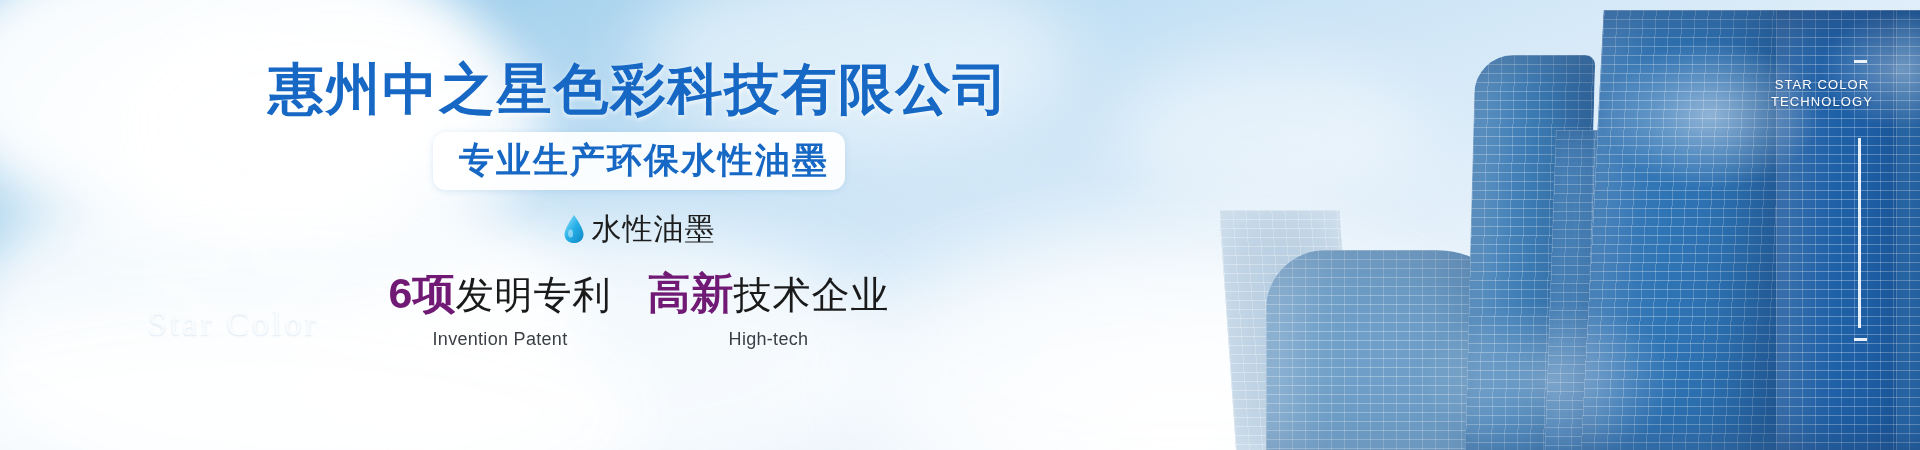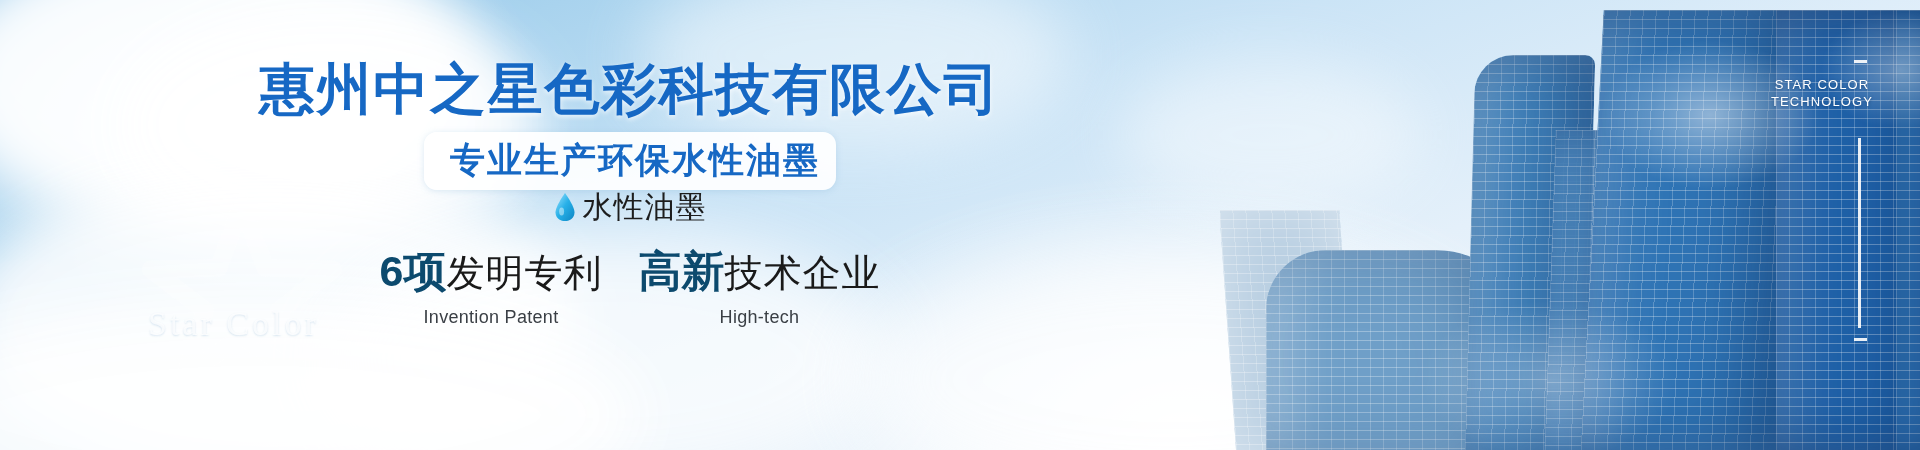--- a/index.html
+++ b/index.html
@@ -97,21 +97,21 @@
     position:absolute;left:148px;top:305px;width:240px;
     font-family:"Liberation Serif","DejaVu Serif",serif;
     font-size:34px;letter-spacing:3px;
     color:rgba(255,255,255,.78);
     text-shadow:0 1px 2px rgba(170,200,225,.45);
     white-space:nowrap;
   }
 
   
   .content{
-    position:absolute;left:0;top:0;width:1260px;height:430px;
+    position:absolute;left:9px;top:0;width:1260px;height:430px;
     display:flex;flex-direction:column;align-items:center;
     padding-top:58px;box-sizing:border-box;
   }
 
   .headline{
     font-family:"Liberation Sans","DejaVu Sans",sans-serif;
     font-weight:bold;
     font-size:55px;
     line-height:62px;
     letter-spacing:2px;
@@ -126,39 +126,40 @@
     border-radius:13px;
     padding:7px 16px 9px 26px;
     font-size:35px;line-height:42px;font-weight:bold;
     letter-spacing:2px;
     color:#1668c4;
     white-space:nowrap;
     box-shadow:0 1px 6px rgba(120,170,210,.25);
   }
 
   .drops{
+    margin-top:22px;
     display:flex;align-items:center;gap:12px;
     white-space:nowrap;
   }
   .drop-item{display:flex;align-items:center;gap:7px;}
   .drop-label{
     font-size:30px;line-height:34px;font-weight:normal;color:#1d1d1d;
     letter-spacing:1px;
     font-family:"Liberation Sans","DejaVu Sans",sans-serif;
   }
   .drop{width:22px;height:30px;position:relative;}
 
   .creds{
     margin-top:24px;
     display:flex;align-items:flex-start;gap:36px;
   }
   .cred{display:flex;flex-direction:column;align-items:center;}
   .cred-line{display:flex;align-items:baseline;white-space:nowrap;}
   .cred-strong{
-    font-size:43px;line-height:47px;font-weight:bold;color:#0c4a6e;
+    font-size:43px;line-height:47px;font-weight:bold;color:#701a75;
     letter-spacing:0px;
   }
   .cred-rest{
     font-size:38px;line-height:47px;font-weight:normal;color:#1a1a1a;
     letter-spacing:1px;
   }
   .cred-en{
     margin-top:9px;
     font-size:18px;line-height:22px;color:#3a3f45;letter-spacing:.3px;
     font-family:"Liberation Sans",sans-serif;

